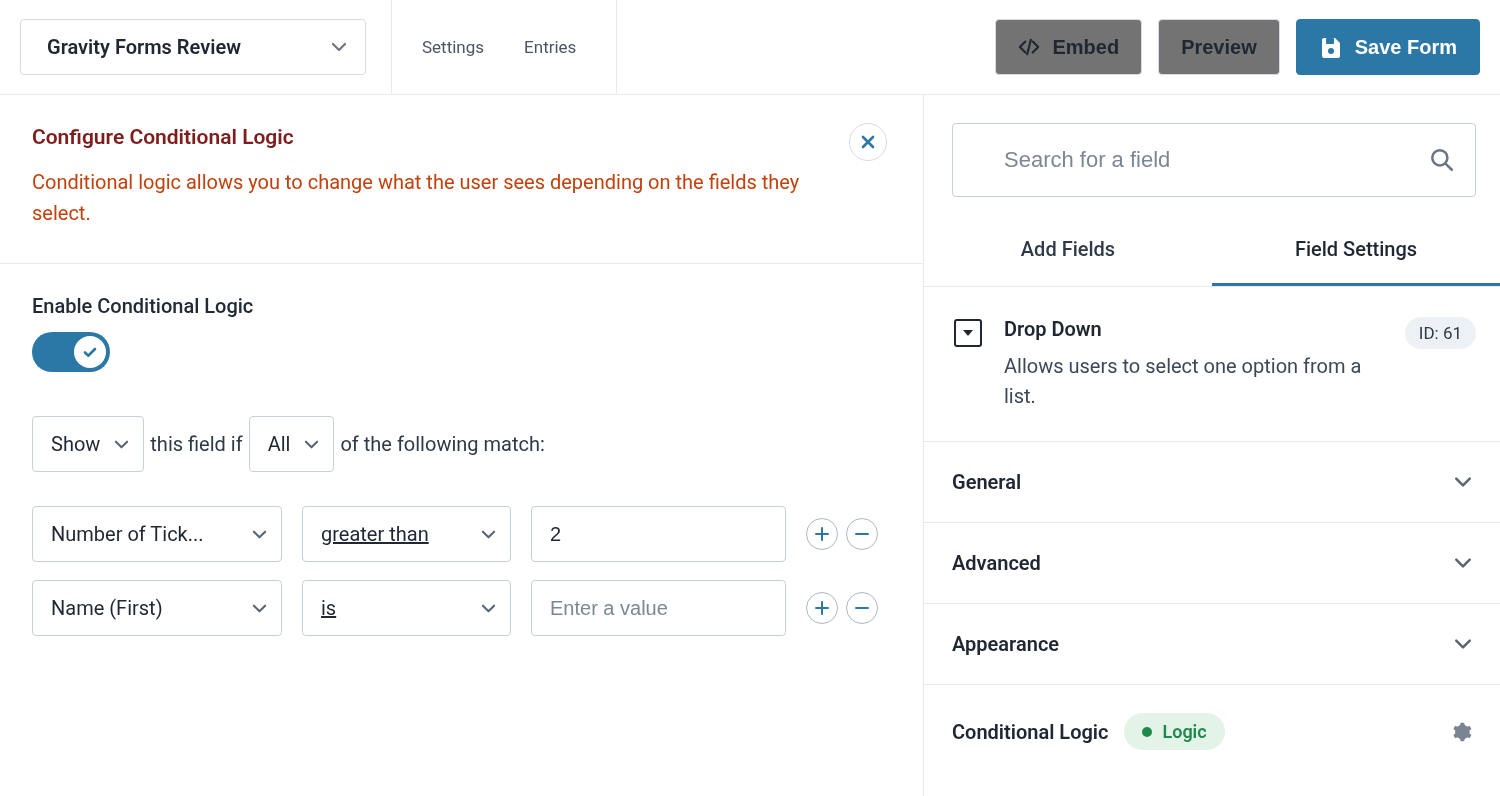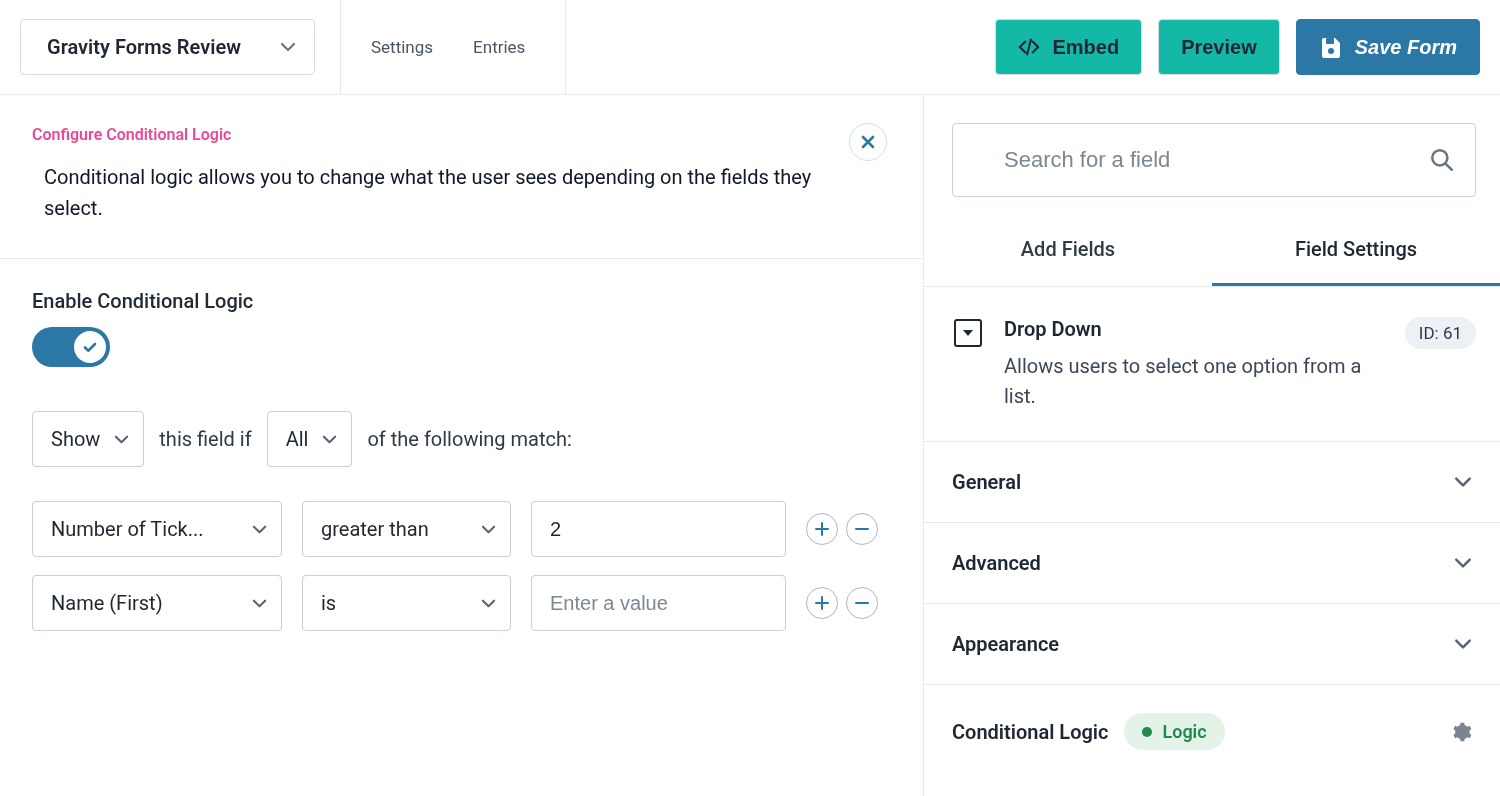--- a/index.html
+++ b/index.html
@@ -18,21 +18,21 @@
     display: flex;
     align-items: center;
     height: 95px;
     border-bottom: 1px solid #e6e9ed;
     padding: 0 20px;
   }
   .form-switcher {
     display: flex;
     align-items: center;
     justify-content: space-between;
-    width: 295px;
+    width: 346px;
     height: 56px;
     border: 1px solid #d6dce4;
     border-radius: 4px;
     padding: 0 18px 0 26px;
     font-weight: 600;
     font-size: 20px;
     color: #1f2733;
     cursor: pointer;
   }
   .topbar-divider {
@@ -59,28 +59,27 @@
     display: inline-flex;
     align-items: center;
     gap: 12px;
     height: 56px;
     border-radius: 4px;
     font-size: 20px;
     font-weight: 600;
     padding: 0 22px;
     cursor: pointer;
     border: 1px solid #d6dce4;
-    background: #14b8a6;
+    background: #737373;
     color: #1f2733;
   }
   .btn.primary {
     background: #2b77a6;
     border-color: #2b77a6;
     color: #fff;
-    font-style: italic;
   }
   .btn svg { display: block; }
 
   
   .main {
     display: flex;
     height: calc(796px - 95px);
   }
   .left-panel {
     width: 924px;
@@ -94,31 +93,30 @@
     flex-direction: column;
   }
 
   
   .cl-header {
     padding: 30px 32px 34px 32px;
     border-bottom: 1px solid #e6e9ed;
     position: relative;
   }
   .cl-header h2 {
-    font-size: 16px;
+    font-size: 21px;
     font-weight: 600;
-    color: #ec4899;
+    color: #7f1d1d;
     margin-bottom: 18px;
   }
   .cl-header p {
     font-size: 20px;
-    color: #0f172a;
+    color: #c2410c;
     line-height: 1.55;
     max-width: 800px;
-    margin-left: 12px;
   }
   .close-btn {
     position: absolute;
     right: 36px;
     top: 28px;
     width: 38px;
     height: 38px;
     border-radius: 50%;
     border: 1px solid #d6dce4;
     background: #fff;
@@ -156,21 +154,21 @@
     border-radius: 50%;
     display: flex;
     align-items: center;
     justify-content: center;
     color: #2b77a6;
   }
 
   .logic-sentence {
     display: flex;
     align-items: center;
-    gap: 15px;
+    gap: 6px;
     font-size: 20px;
     color: #2e3a47;
     margin-bottom: 34px;
   }
   .select-box {
     display: inline-flex;
     align-items: center;
     justify-content: space-between;
     gap: 14px;
     height: 56px;
@@ -184,21 +182,21 @@
     white-space: nowrap;
   }
 
   .rules { display: flex; flex-direction: column; gap: 18px; }
   .rule-row {
     display: flex;
     align-items: center;
     gap: 20px;
   }
   .rule-field { width: 250px; overflow: hidden; text-overflow: ellipsis; }
-  .rule-op { width: 209px; }
+  .rule-op { width: 209px; text-decoration: underline; }
   .rule-value {
     width: 255px;
     height: 56px;
     border: 1px solid #c7cfd9;
     border-radius: 4px;
     padding: 0 18px;
     font-size: 20px;
     color: #1f2733;
   }
   .rule-value::placeholder { color: #7c8794; }

